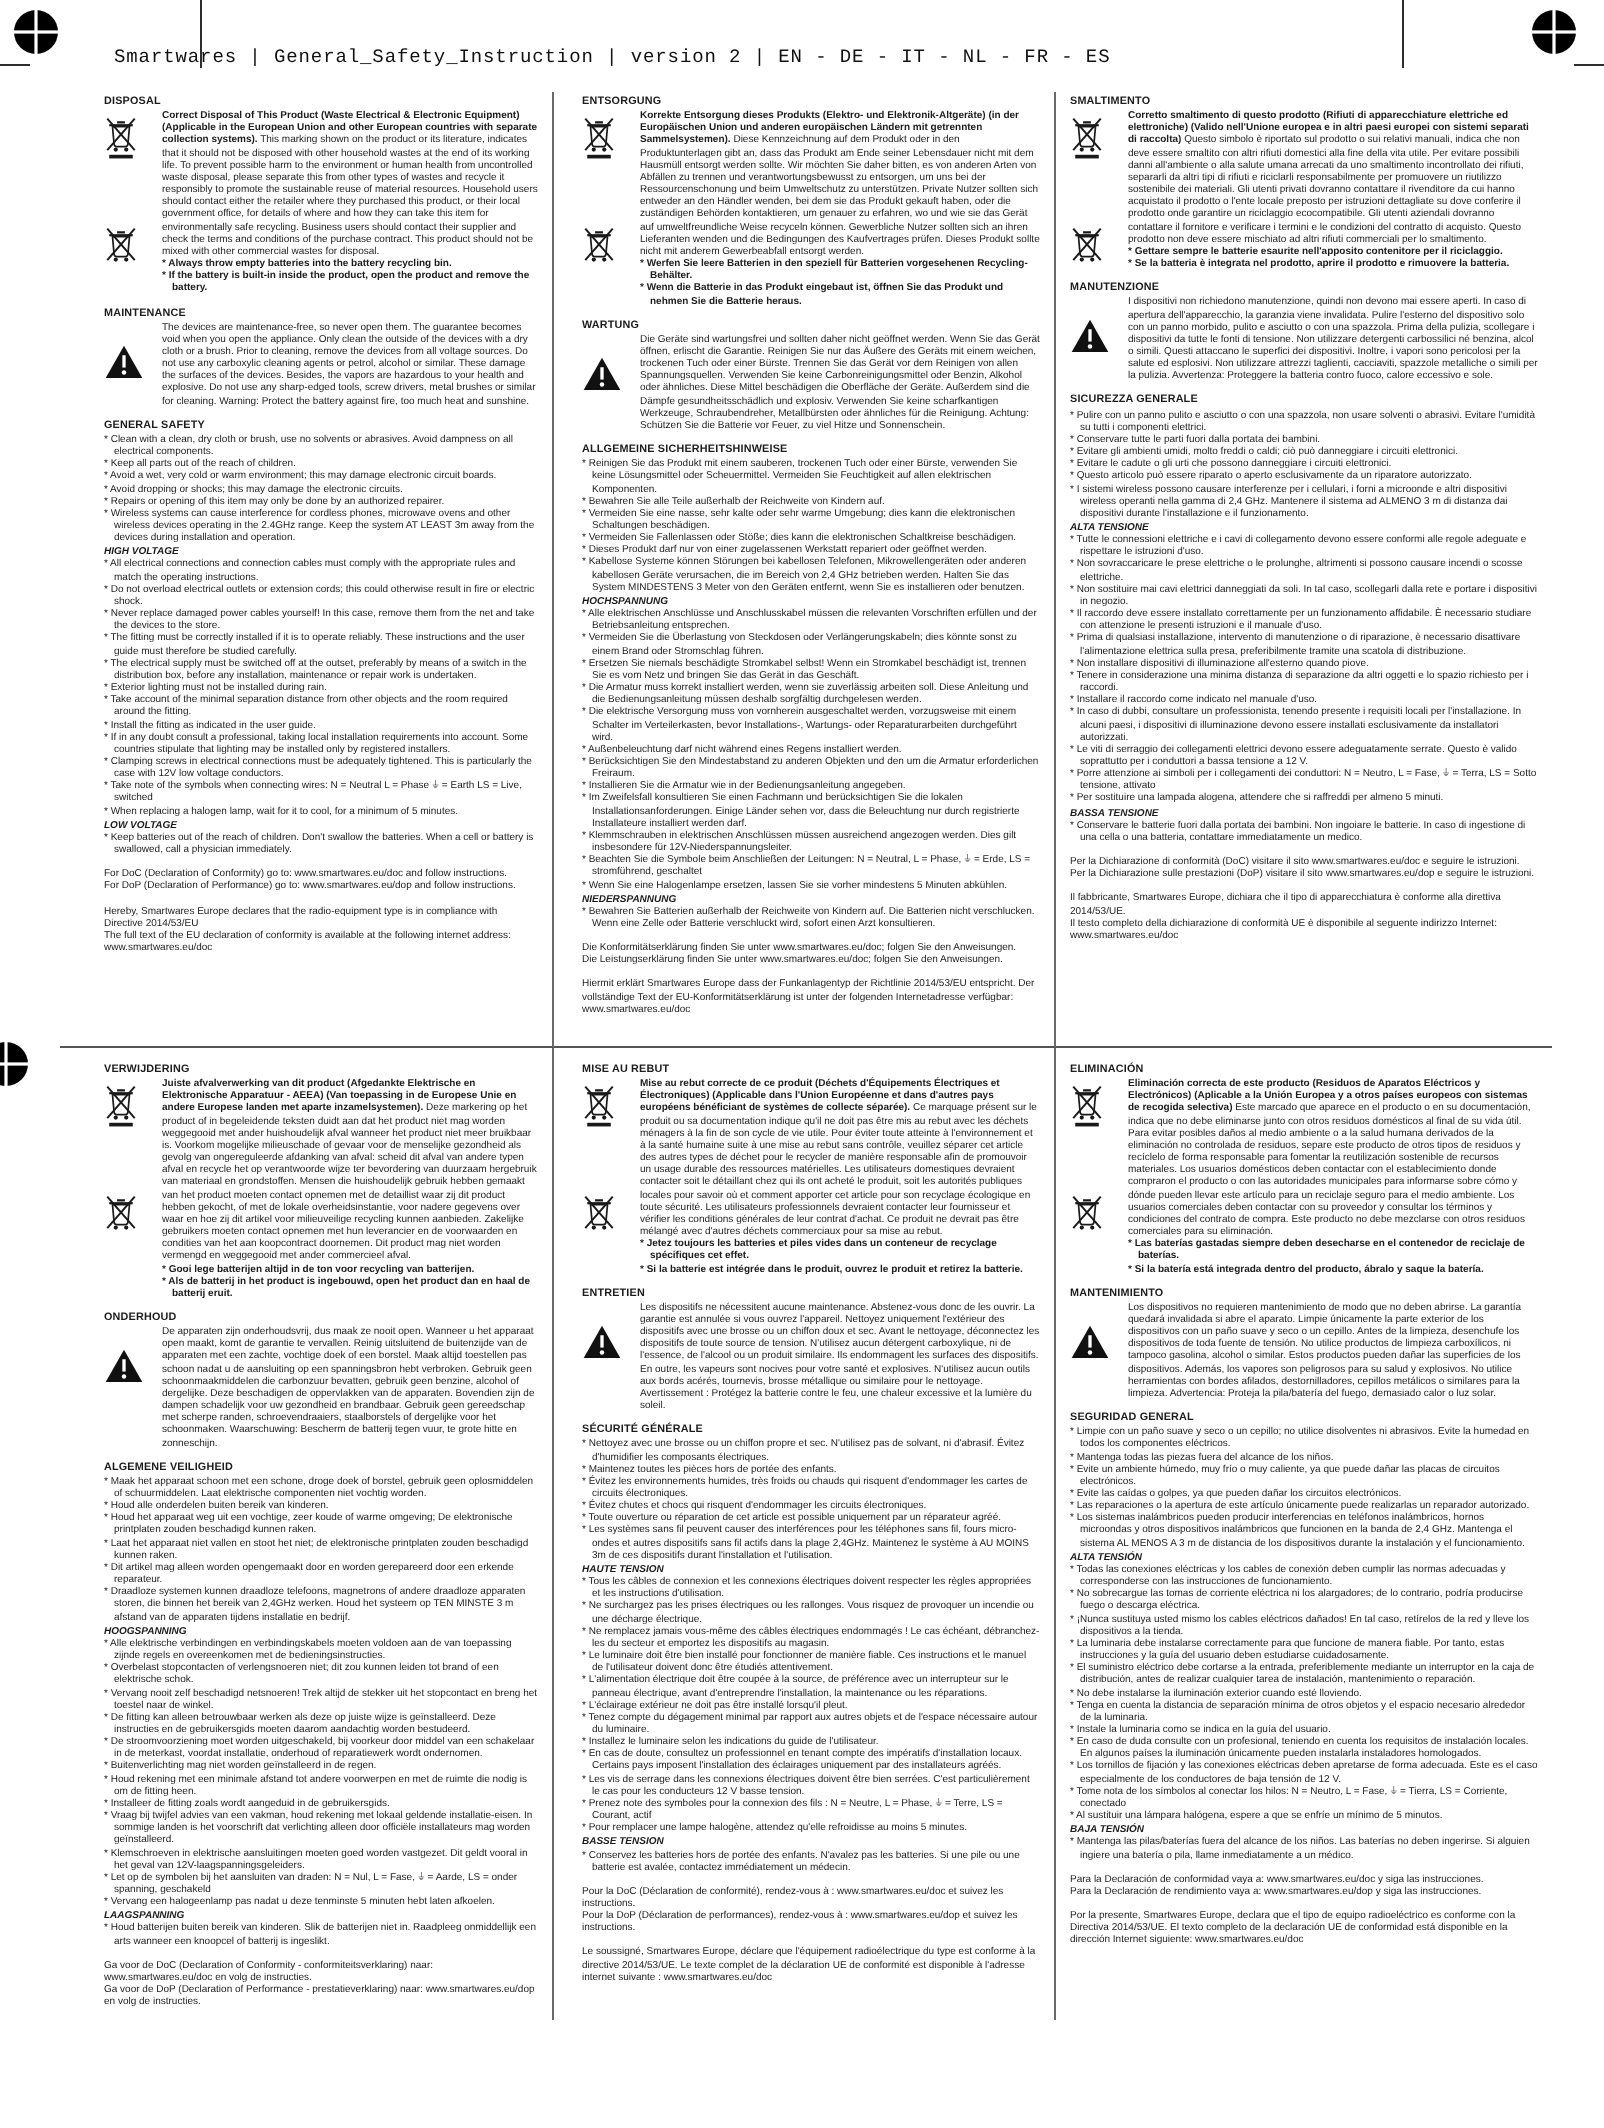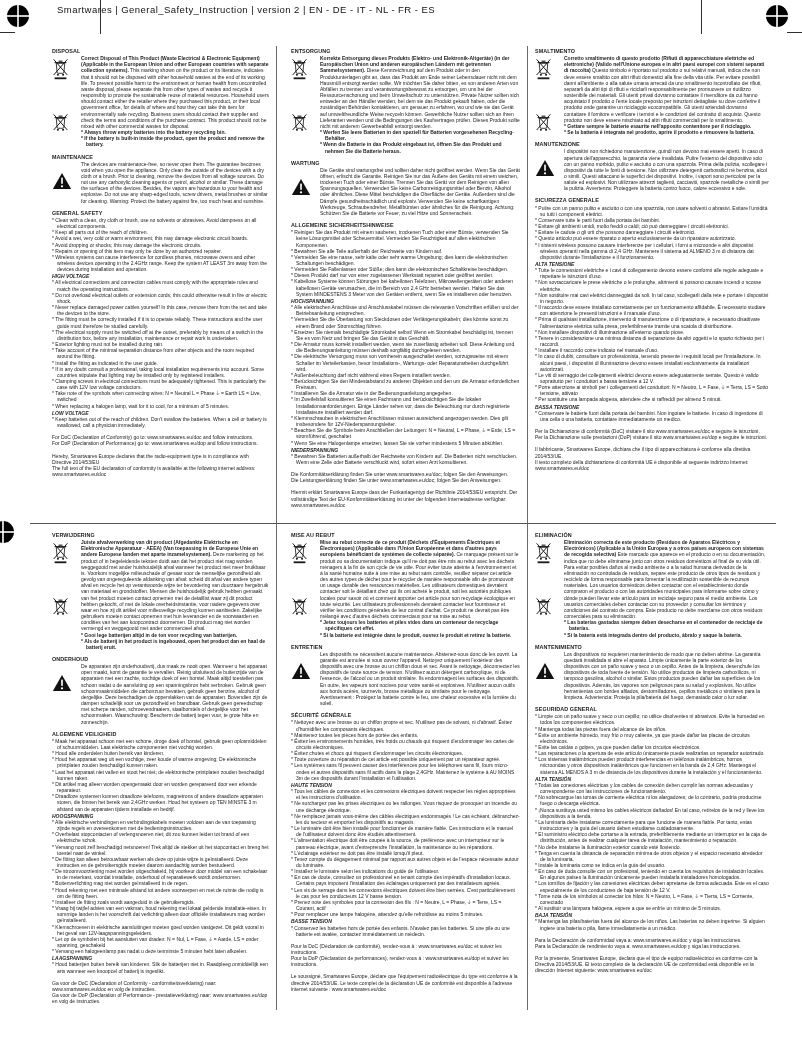--- a/index.html
+++ b/index.html
@@ -1,20 +1,20 @@
 <!DOCTYPE html>
 <html><head>
 <meta charset="utf-8">
 <style>
   html,body{margin:0;padding:0;background:#e8e8e8;}
   .sheet{position:relative;width:802px;height:1064px;background:#ffffff;
          font-family:"Liberation Sans","DejaVu Sans",sans-serif;color:#1c1c1e;
          overflow:hidden;}
   
-  .doc-title{position:absolute;left:57px;top:4px;font-size:9.5px;letter-spacing:.45px;color:#111;white-space:nowrap;}
+  .doc-title{position:absolute;left:57px;top:23px;font-size:9.5px;letter-spacing:.45px;color:#111;white-space:nowrap;font-family:Liberation Mono, monospace;}
   .reg{position:absolute;}
   .reg.tl{left:6px;top:4px;}
   .reg.tr{left:765px;top:4px;}
   .reg.ml{left:-9px;top:520px;}
   .crop{position:absolute;background:#2e2e2e;}
   .crop.v1{left:100px;top:0;width:1px;height:34px;}
   .crop.v2{left:701px;top:0;width:1px;height:34px;}
   .crop.h1{left:0;top:32px;width:15px;height:1px;}
   .crop.h2{left:787px;top:32px;width:15px;height:1px;}
   

